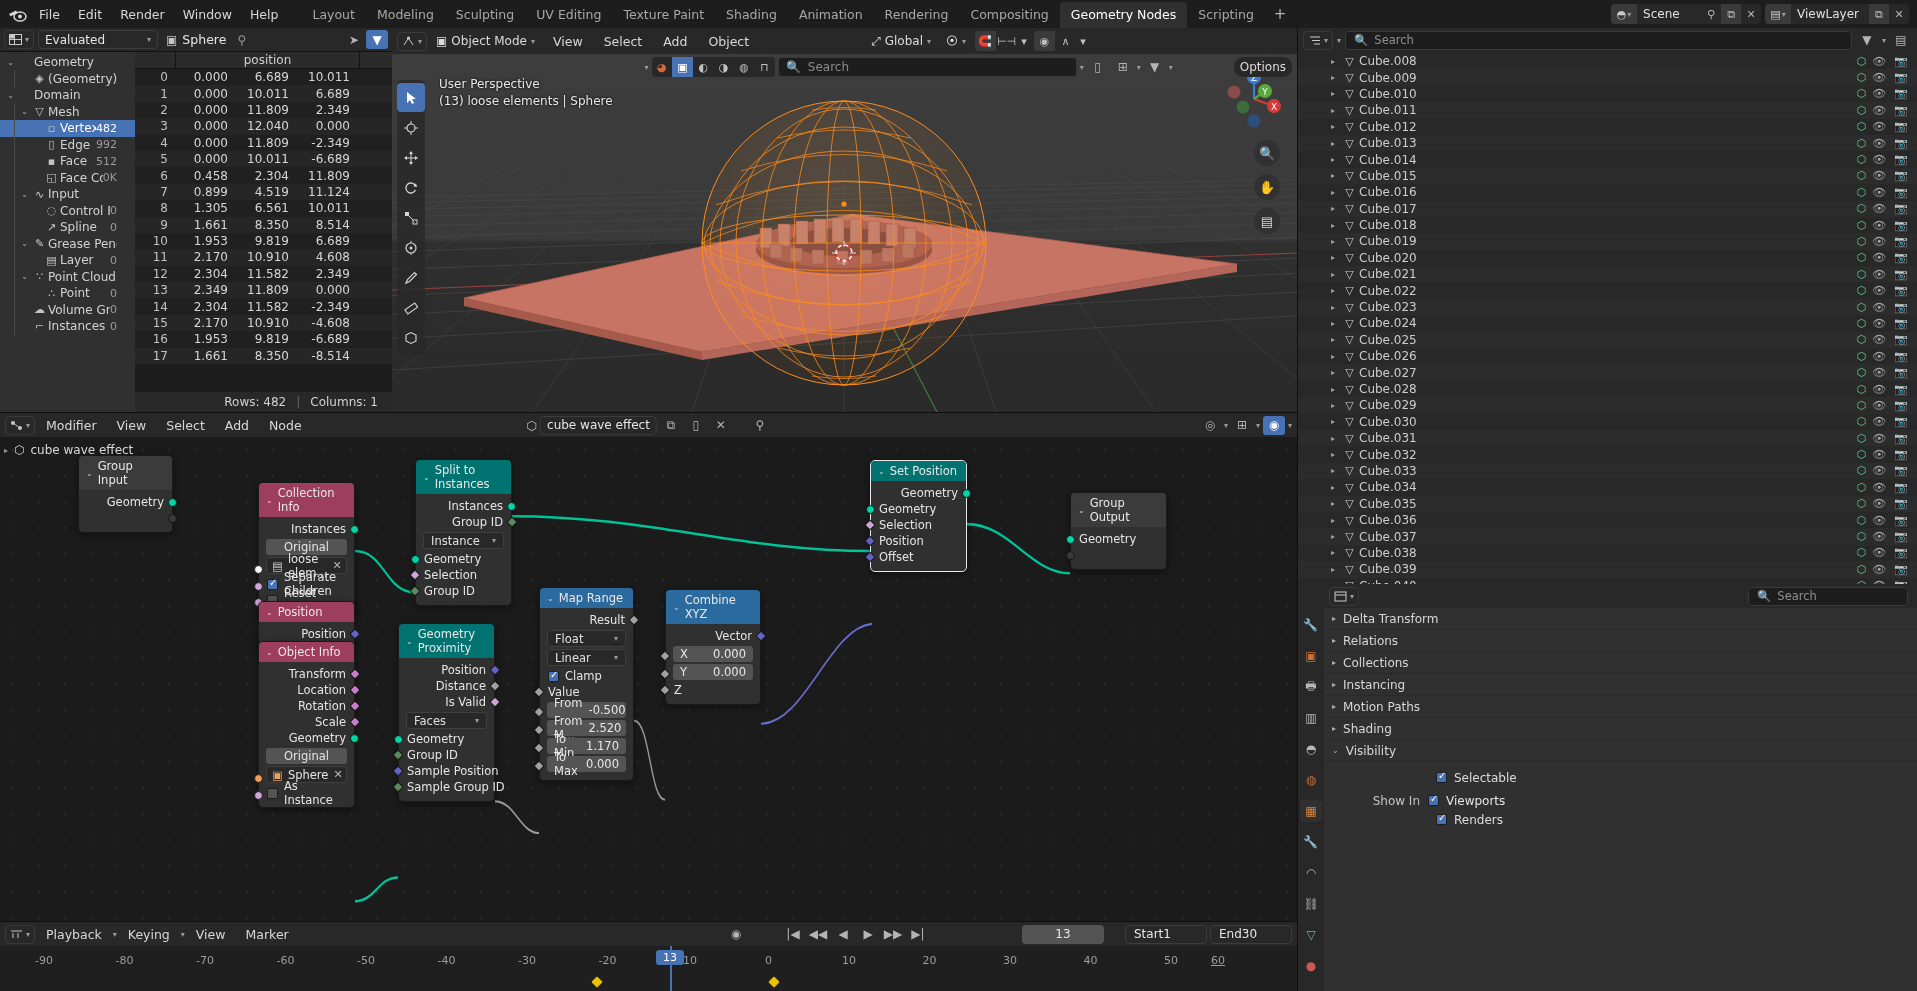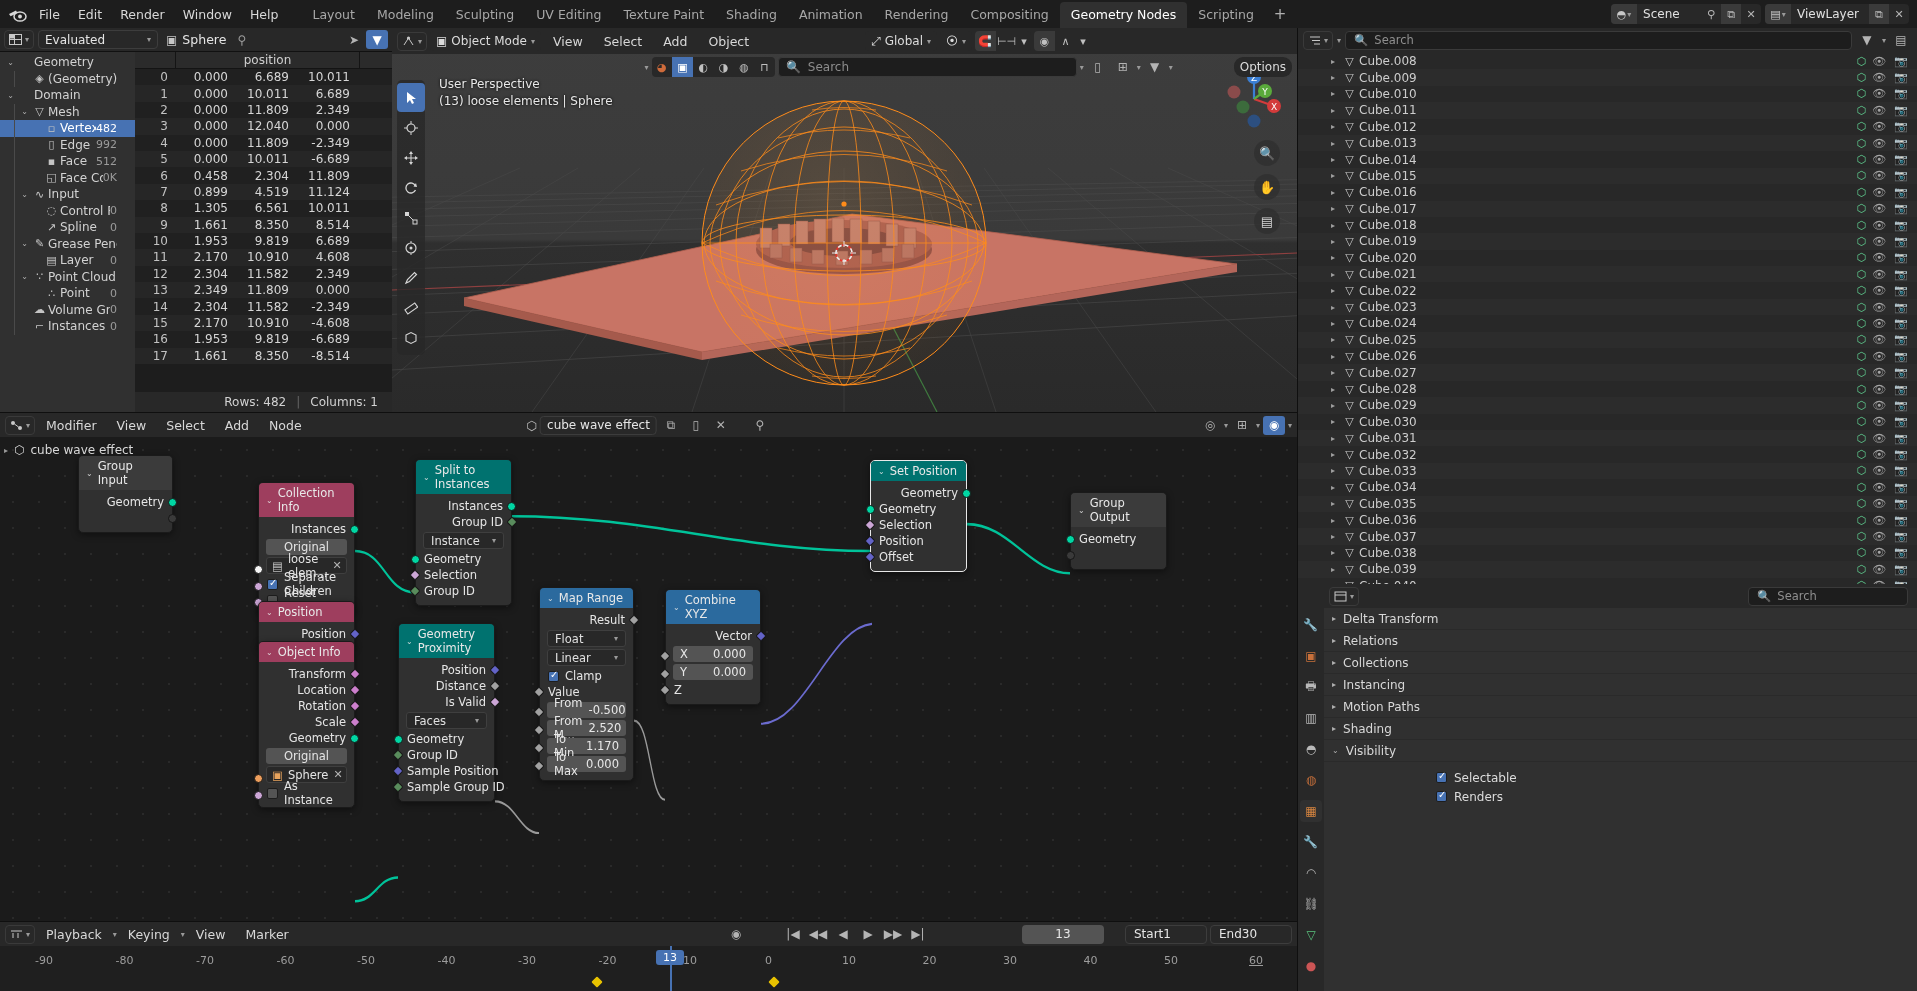--- a/index.html
+++ b/index.html
@@ -1174,21 +1174,21 @@
               <div class="tick" style="left: 446.5px;">-40</div>
               <div class="tick" style="left: 527px;">-30</div>
               <div class="tick" style="left: 607.5px;">-20</div>
               <div class="tick" style="left: 688px;">-10</div>
               <div class="tick" style="left: 768.5px;">0</div>
               <div class="tick" style="left: 849px;">10</div>
               <div class="tick" style="left: 929.5px;">20</div>
               <div class="tick" style="left: 1010px;">30</div>
               <div class="tick" style="left: 1090.5px;">40</div>
               <div class="tick" style="left: 1171px;">50</div>
-              <div class="tick" style="left: 1256px; text-decoration: underline;">60</div>
+              <div class="tick" style="left: 1218px; text-decoration: underline;">60</div>
             </div>
           <div id="playhead" style="left:670px;"></div>
           <div id="playhead-lbl" style="left:670px;">13</div>
           <div class="tlmark" style="left:597px;"></div>
           <div class="tlmark" style="left:774px;"></div>
         </div>
       </div>
     </div>
   </div>
 
@@ -1603,20 +1603,25 @@
             <div class="psec">
               <span class="ar">⌄</span>
               <span>Visibility</span>
             </div>
           </div>
         <div style="padding-top:6px;">
           <div class="pcheck">
             <span class="cbx on"></span>
             <span>Selectable</span>
           </div>
+          <div style="display:flex;align-items:center;height:19px;margin-top:4px;">
+            <span style="width:104px;text-align:right;padding-right:8px;font-size:12px;color:#c4c4c4;">Show In</span>
+            <span class="cbx on"></span>
+            <span style="margin-left:7px;font-size:12px;">Viewports</span>
+          </div>
           <div class="pcheck">
             <span class="cbx on"></span>
             <span>Renders</span>
           </div>
         </div>
       </div>
     </div>
   </div>
 </div>
 

